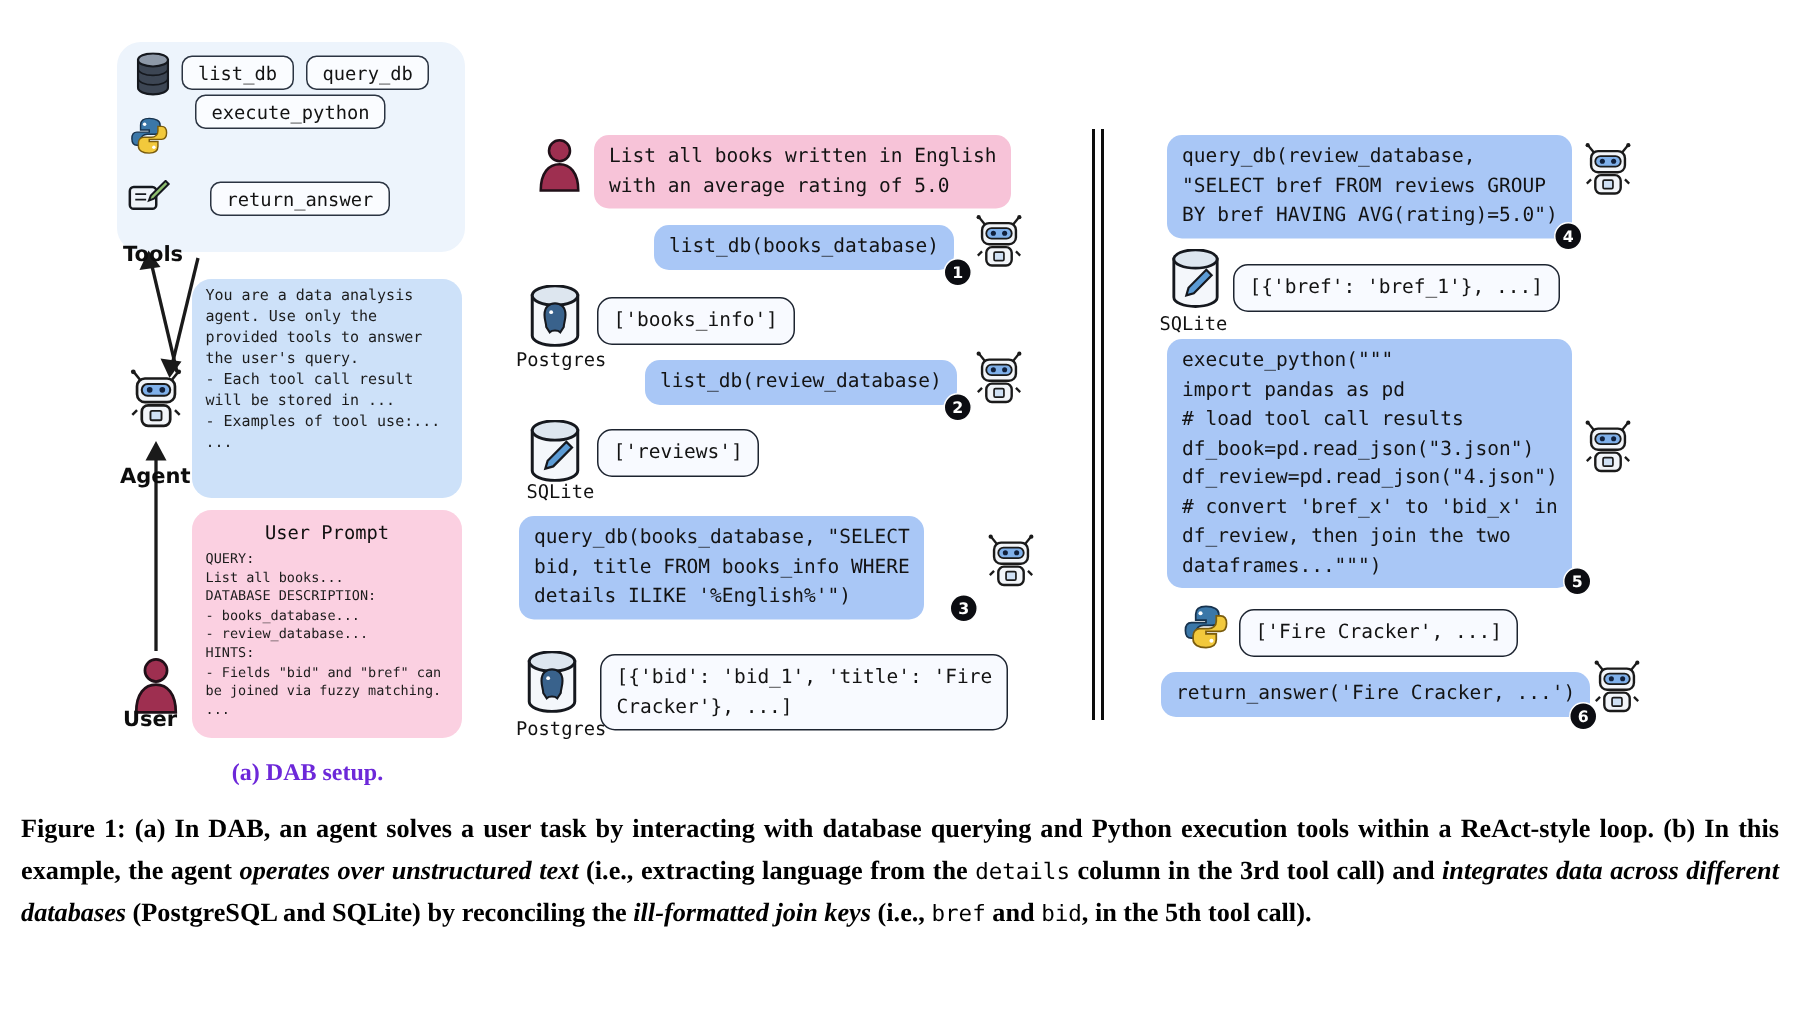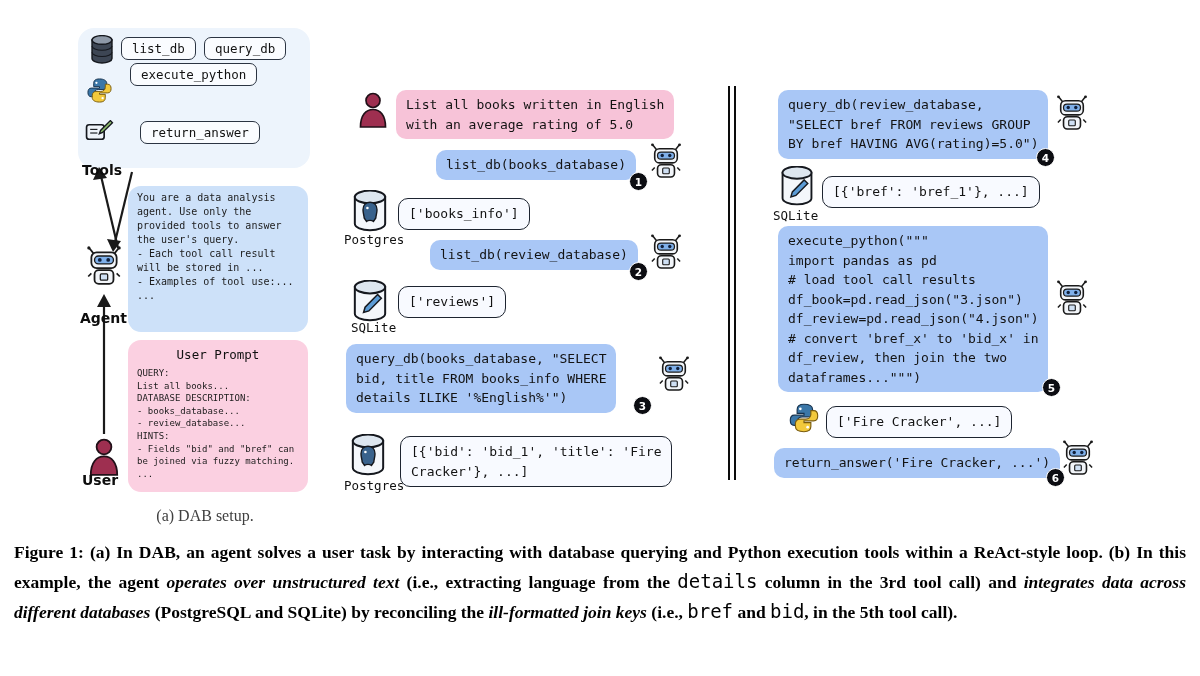--- a/index.html
+++ b/index.html
@@ -20,28 +20,28 @@
   .bubble{display:inline-block;border-radius:10px;padding:5px 10px;font-size:13px;
           line-height:1.5;white-space:pre;}
   .agent-bubble{background:var(--agent_bubble);}
   .user-bubble{background:var(--user_bubble);}
   .result-bubble{background:var(--result_bg);border:1.7px solid var(--result_border);}
   .badge{width:17px;height:17px;border-radius:50%;background:var(--badge_bg);color:#fff;
          font-size:10.5px;font-weight:bold;display:flex;align-items:center;justify-content:center;
          border:1.6px solid #fff;z-index:5;font-family:"DejaVu Sans",sans-serif;}
   .role-label{font-family:"DejaVu Sans",sans-serif;font-weight:bold;font-size:14px;color:#0d0d0d;z-index:4;}
   .db-label{font-size:12.5px;color:#111;}
-  .panel-caption{font-family:"Liberation Serif",serif;font-weight:normal;font-size:16px;
-                 text-align:center;color:#404040;}
+  .panel-caption{font-family:"Liberation Serif",serif;font-weight:bold;font-size:16px;
+                 text-align:center;color:#6d28d9;}
   .separator{border-left:2.2px solid #0c0c0c;border-right:2.2px solid #0c0c0c;width:4px;}
   .icon svg{width:100%;height:100%;display:block;}
   .fig-caption{font-family:"Liberation Serif",serif;font-weight:bold;font-size:17.5px;
                line-height:1.6;text-align:justify;color:#000;margin:0;}
   .fig-caption .it{font-style:italic;}
-  .fig-caption .mono{font-family:"DejaVu Sans Mono",monospace;font-size:19px;font-weight:normal;}
+  .fig-caption .mono{font-family:"DejaVu Sans Mono",monospace;font-size:15px;font-weight:normal;}
   .arrow-line{stroke:#1a1a1a;stroke-width:2.2;}
   .arrow-head{fill:#1a1a1a;}
 </style>
 </head>
 <body>
 
 <div class="stage">
 
   <div class="abs tools-box" style="left:78px;top:28px;width:232px;height:140px;"></div>
 

